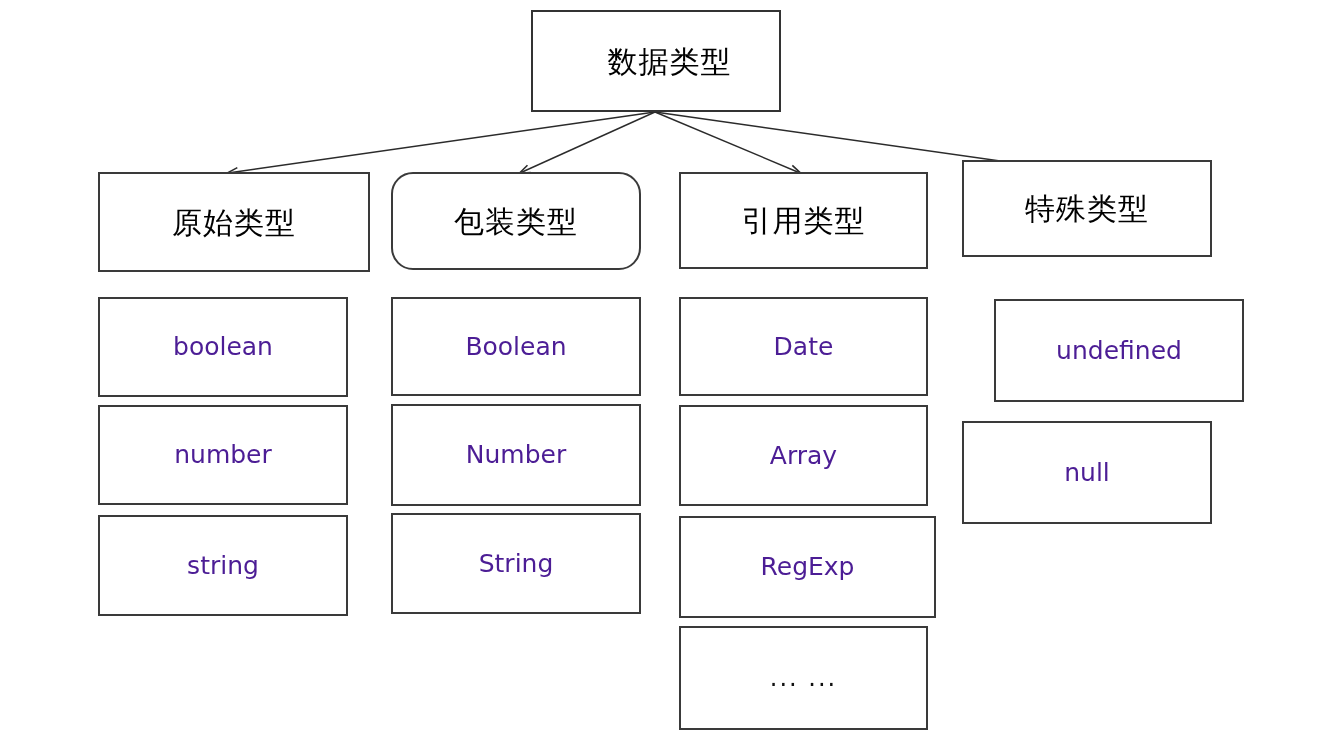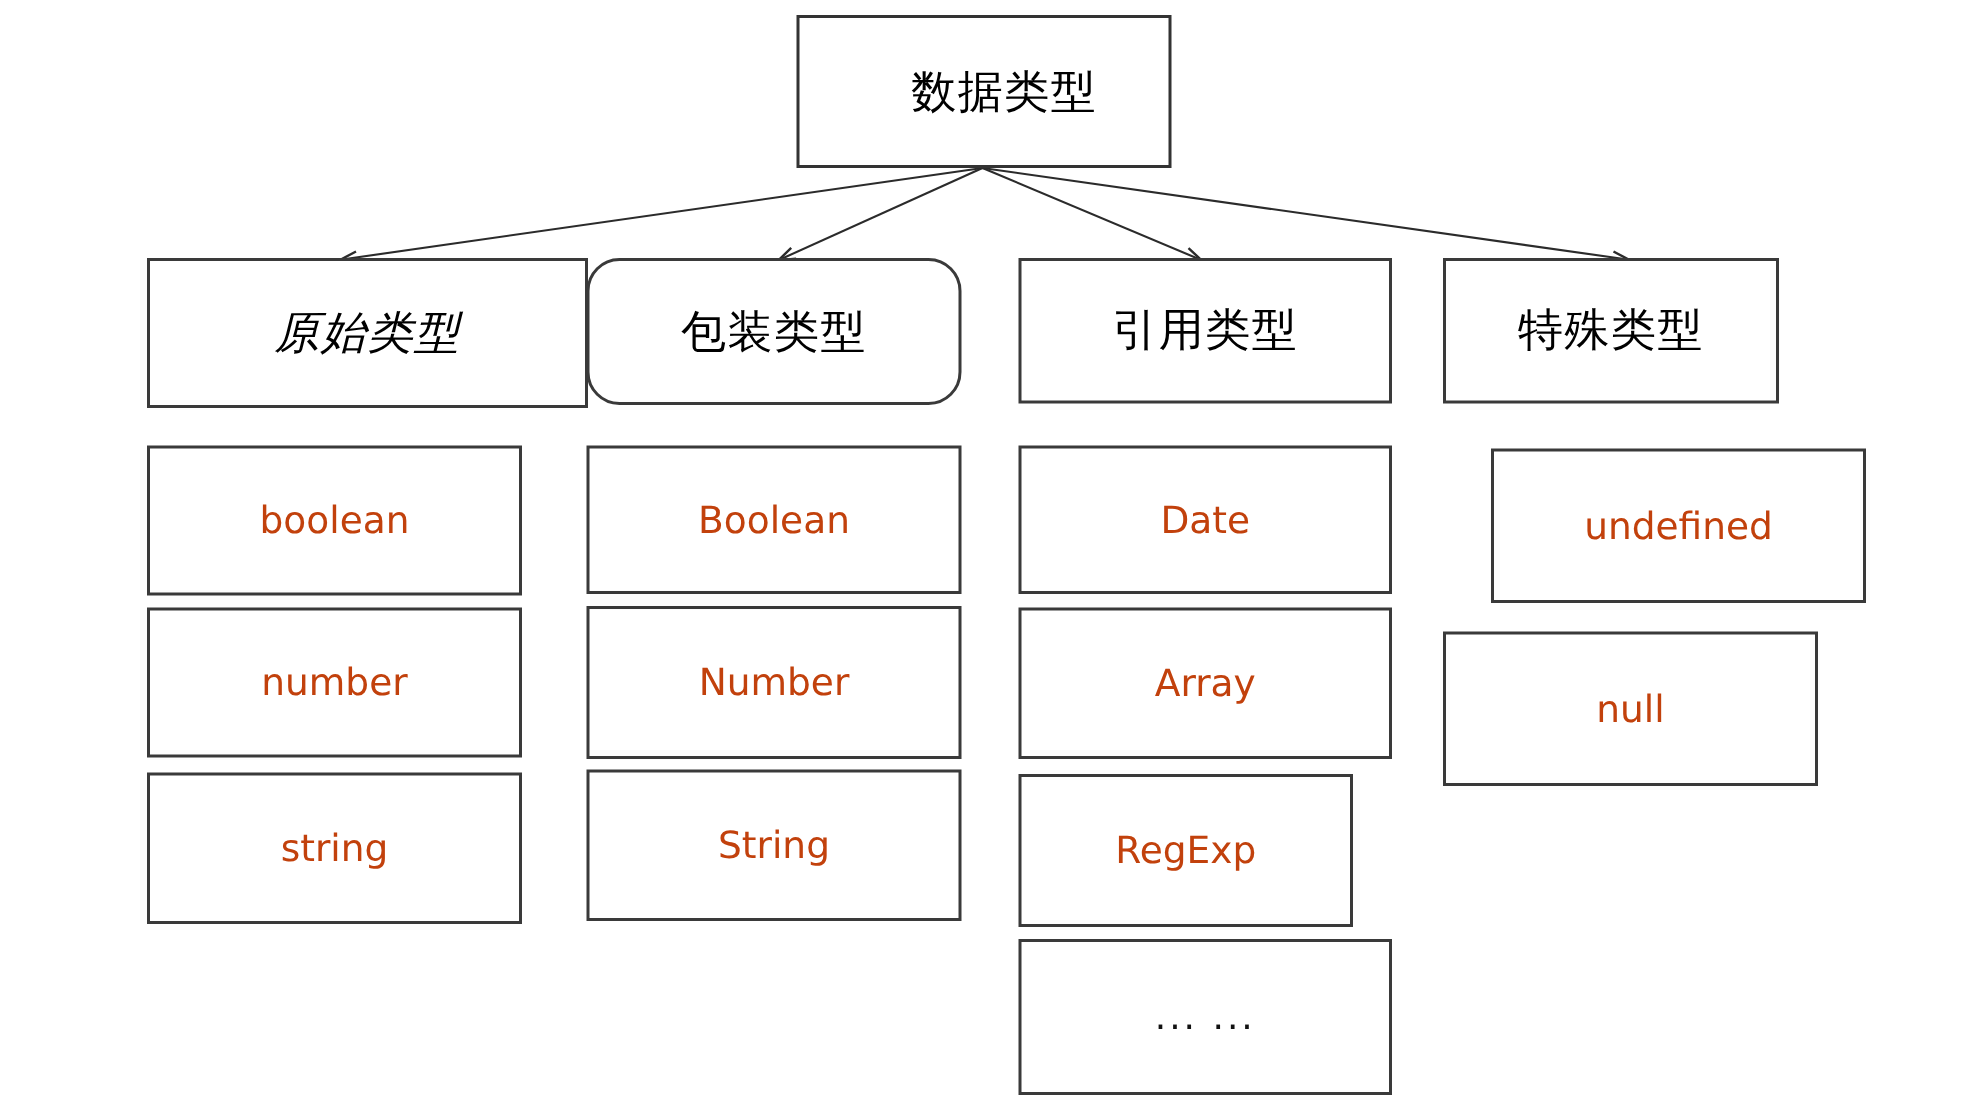--- a/index.html
+++ b/index.html
@@ -47,21 +47,21 @@
     font-size: 30px;
     line-height: 1.1;
     letter-spacing: 1px;
     color: #000000;
     white-space: nowrap;
   }
   .label-latin {
     font-family: "DejaVu Sans", "Liberation Sans", sans-serif;
     font-size: 25px;
     line-height: 1.1;
-    color: #c2410c;
+    color: #4c1d95;
     white-space: nowrap;
   }
   .label-ellipsis {
     font-family: "DejaVu Sans", "Liberation Sans", sans-serif;
     font-size: 24px;
     letter-spacing: 2px;
     color: #111111;
     white-space: nowrap;
   }
 </style>
@@ -82,21 +82,21 @@
         <line x1="655" y1="112" x2="800" y2="173" marker-end="url(#arrowhead)"></line>
         <line x1="655" y1="112" x2="1085" y2="173" marker-end="url(#arrowhead)"></line>
       </g>
   </svg>
 
   <div class="node node-root" id="tpl-root" style="left: 531px; top: 10px; width: 250px; height: 102px; padding-left: 27px;">
     <span class="label-cjk">数据类型</span>
   </div>
 
   <div id="nodes-container">
-      <div class="node" style="left: 98px; top: 172px; width: 294px; height: 100px; font-style: italic;">
+      <div class="node" style="left: 98px; top: 172px; width: 272px; height: 100px;">
         <span class="label-cjk">原始类型</span>
       </div>
       <div class="node" style="left: 98px; top: 297px; width: 250px; height: 100px;">
         <span class="label-latin">boolean</span>
       </div>
       <div class="node" style="left: 98px; top: 405px; width: 250px; height: 100px;">
         <span class="label-latin">number</span>
       </div>
       <div class="node" style="left: 98px; top: 515px; width: 250px; height: 101px;">
         <span class="label-latin">string</span>
@@ -115,27 +115,27 @@
       </div>
       <div class="node" style="left: 679px; top: 172px; width: 249px; height: 97px;">
         <span class="label-cjk">引用类型</span>
       </div>
       <div class="node" style="left: 679px; top: 297px; width: 249px; height: 99px;">
         <span class="label-latin">Date</span>
       </div>
       <div class="node" style="left: 679px; top: 405px; width: 249px; height: 101px;">
         <span class="label-latin">Array</span>
       </div>
-      <div class="node" style="left: 679px; top: 516px; width: 223px; height: 102px;">
+      <div class="node" style="left: 679px; top: 516px; width: 257px; height: 102px;">
         <span class="label-latin">RegExp</span>
       </div>
       <div class="node" style="left: 679px; top: 626px; width: 249px; height: 104px;">
         <span class="label-ellipsis">... ...</span>
       </div>
-      <div class="node" style="left: 962px; top: 172px; width: 224px; height: 97px;">
+      <div class="node" style="left: 962px; top: 160px; width: 250px; height: 97px;">
         <span class="label-cjk">特殊类型</span>
       </div>
       <div class="node" style="left: 962px; top: 299px; width: 250px; height: 103px; margin-left: 32px;">
         <span class="label-latin">undefined</span>
       </div>
       <div class="node" style="left: 962px; top: 407px; width: 250px; height: 103px; margin-top: 14px;">
         <span class="label-latin">null</span>
       </div>
     </div>
 

